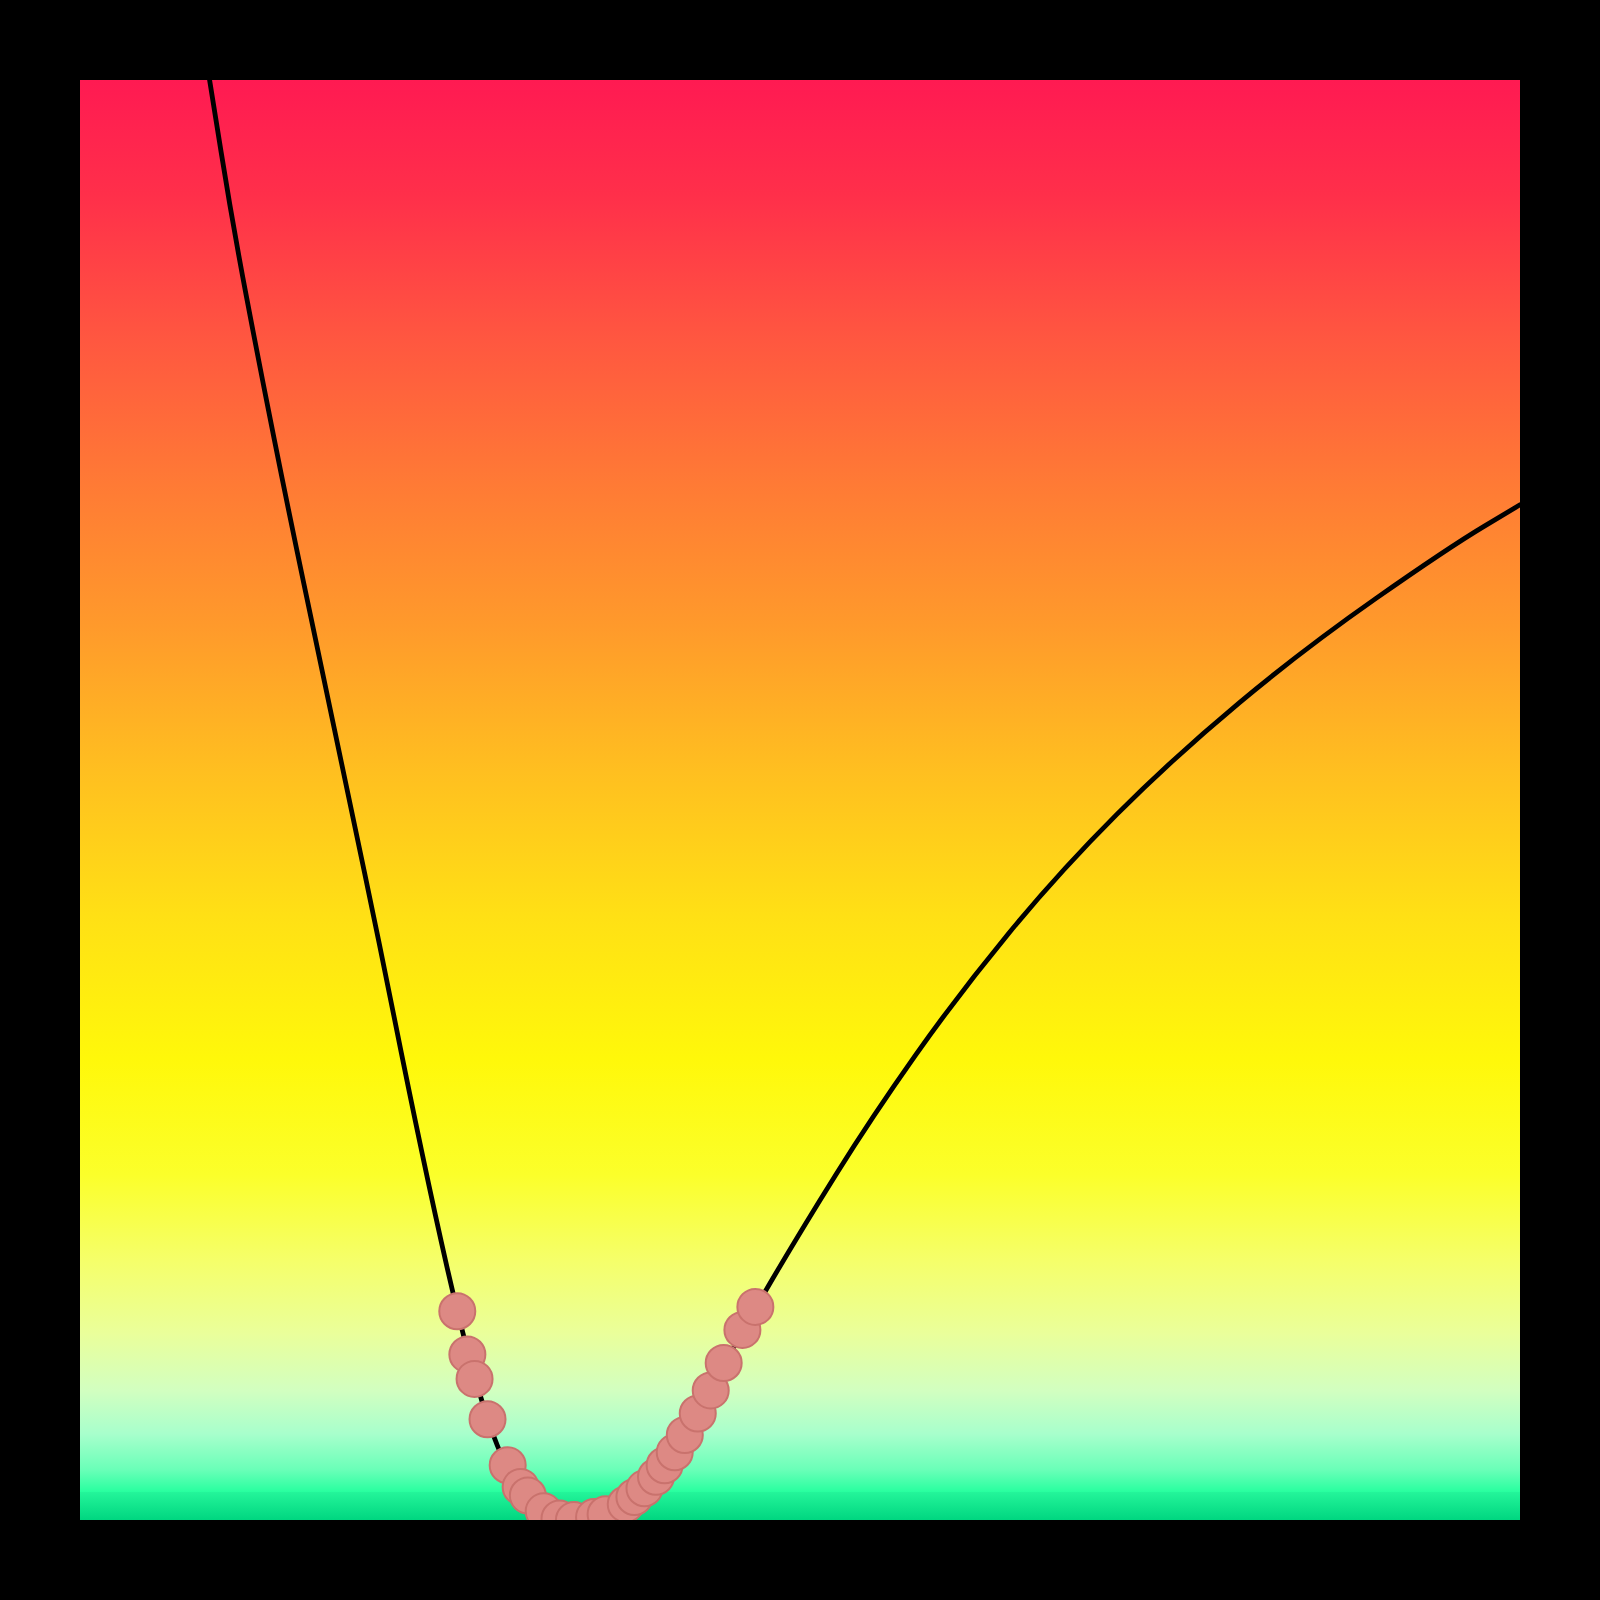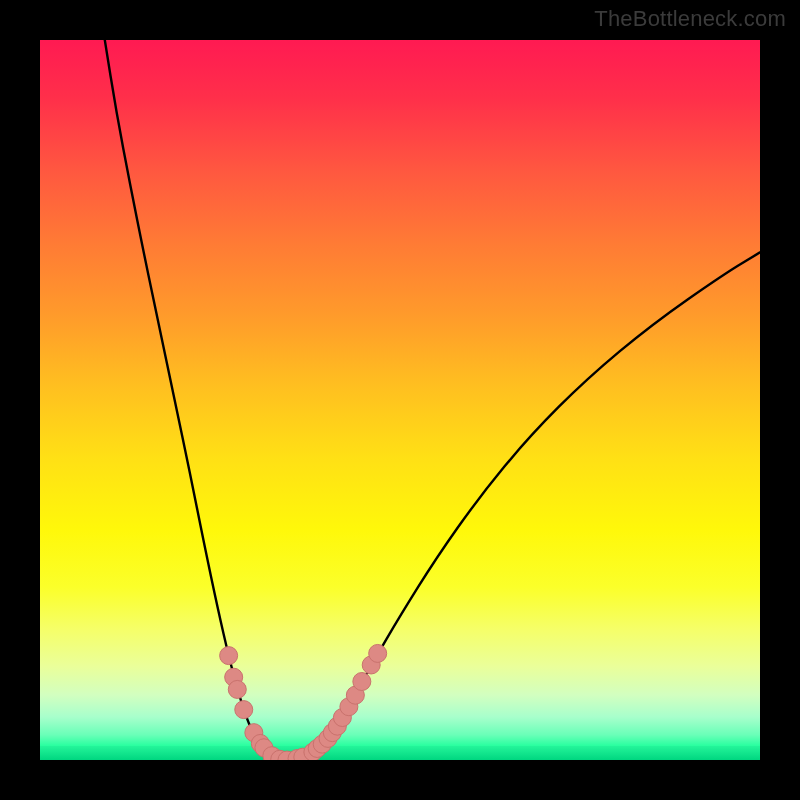--- a/index.html
+++ b/index.html
@@ -64,21 +64,20 @@
     font-size: 22px;
     font-weight: 500;
     letter-spacing: 0.2px;
     user-select: none;
   }
 </style>
 </head>
 <body>
 
 <div class="frame">
-  <div class="watermark">TheBottleneck.com</div>
   <div class="plot">
     <div class="gradient"></div>
     <div class="green-band"></div>
     <svg class="curve" viewBox="0 0 720 720" preserveAspectRatio="none">
       <path id="curve-path" fill="none" stroke="#000" stroke-width="2.4" stroke-linecap="round" stroke-linejoin="round" d="M 64.80 0.00 Q 64.80 0.00 70.56 36.00 Q 76.32 72.00 83.16 108.00 Q 90.00 144.00 97.20 180.00 Q 104.40 216.00 111.96 252.00 Q 119.52 288.00 127.08 324.00 Q 134.64 360.00 142.20 396.00 Q 149.76 432.00 156.96 468.00 Q 164.16 504.00 171.00 536.40 Q 177.84 568.80 183.60 594.00 Q 189.36 619.20 194.76 639.00 Q 200.16 658.80 204.48 671.40 Q 208.80 684.00 212.40 691.20 Q 216.00 698.40 218.88 702.72 Q 221.76 707.04 224.64 709.92 Q 227.52 712.80 229.68 714.24 Q 231.84 715.68 233.28 716.76 Q 234.72 717.84 237.24 718.56 Q 239.76 719.28 243.36 719.64 Q 246.96 720.00 251.28 719.64 Q 255.60 719.28 258.48 718.56 Q 261.36 717.84 263.88 716.76 Q 266.40 715.68 269.28 714.24 Q 272.16 712.80 275.76 709.92 Q 279.36 707.04 283.68 702.72 Q 288.00 698.40 293.40 691.20 Q 298.80 684.00 306.00 671.40 Q 313.20 658.80 322.92 640.80 Q 332.64 622.80 346.32 599.40 Q 360.00 576.00 378.00 547.20 Q 396.00 518.40 417.60 487.80 Q 439.20 457.20 464.40 426.60 Q 489.60 396.00 518.40 367.20 Q 547.20 338.40 579.60 311.40 Q 612.00 284.40 648.00 259.20 Q 684.00 234.00 702.00 223.20 T 720.00 212.40"></path>
       <g id="marker-group">
           <circle cx="188.64" cy="615.60" r="9" fill="#dd8984" stroke="#c9726d" stroke-width="1"></circle>
           <circle cx="193.68" cy="637.20" r="9" fill="#dd8984" stroke="#c9726d" stroke-width="1"></circle>
           <circle cx="197.28" cy="649.44" r="9" fill="#dd8984" stroke="#c9726d" stroke-width="1"></circle>
           <circle cx="203.76" cy="669.60" r="9" fill="#dd8984" stroke="#c9726d" stroke-width="1"></circle>

